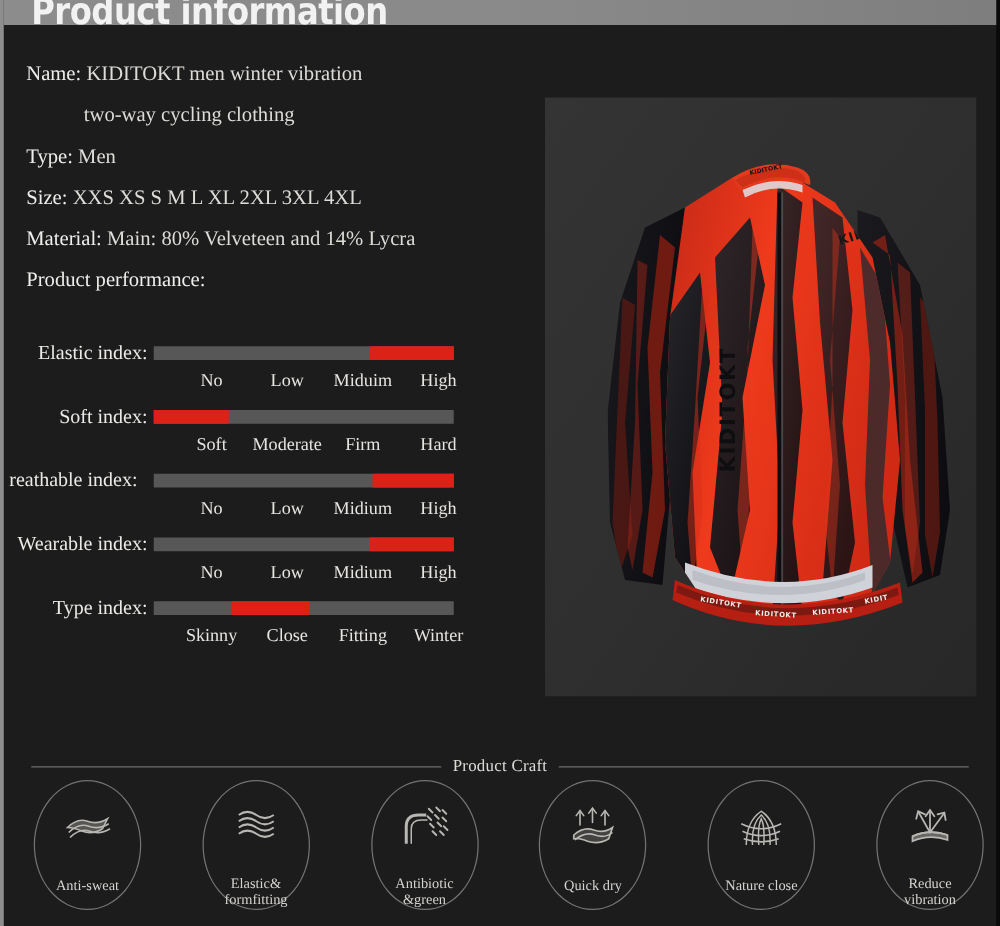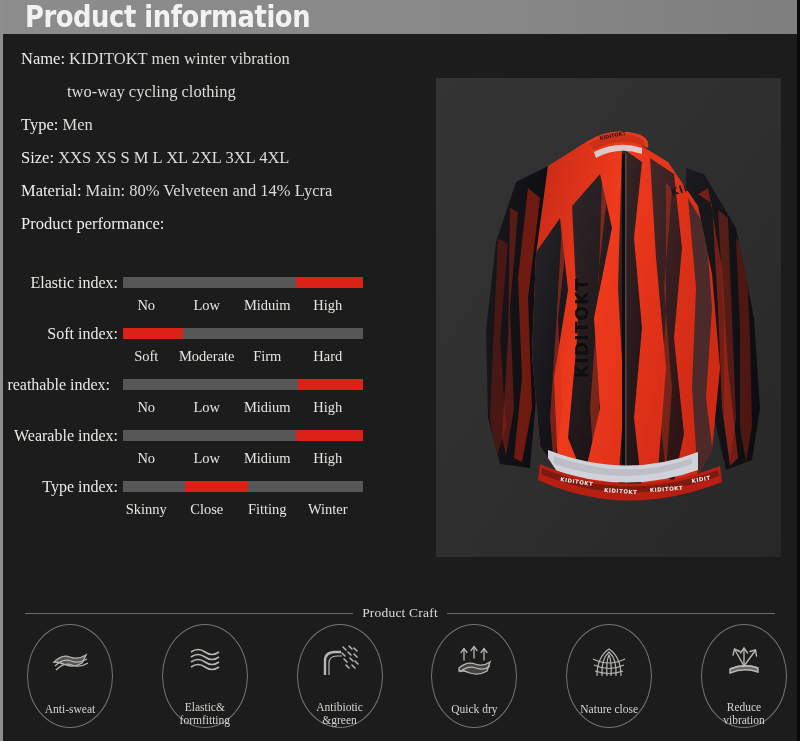--- a/index.html
+++ b/index.html
@@ -18,21 +18,21 @@
     inset: 0;
     background: #1c1c1c;
     border-left: 3px solid #8e8e8e;
     border-right: 3px solid #0a0a0a;
   }
 
   
   .header {
     position: absolute;
     left: 0; right: 0; top: 0;
-    height: 34px;
+    height: 20px;
     background: linear-gradient(to right, #8c8c8c 0%, #898989 55%, #7e7e7e 100%);
     display: flex;
     align-items: center;
   }
   .header-title {
     color: #f2f2f2;
     font-family: "DejaVu Sans", sans-serif;
     font-weight: bold;
     font-size: 30px;
     letter-spacing: -0.5px;
@@ -93,21 +93,21 @@
   }
   .bar-fill {
     position: absolute;
     top: 0;
     height: 100%;
     background: #dc2216;
   }
 
   .scale {
     position: absolute;
-    left: 113px;
+    left: 136px;
     top: 20px;
     width: 242px;
     height: 22px;
   }
   .scale-item {
     position: absolute;
     top: 0;
     text-align: center;
     font-size: 14.5px;
     line-height: 22px;

